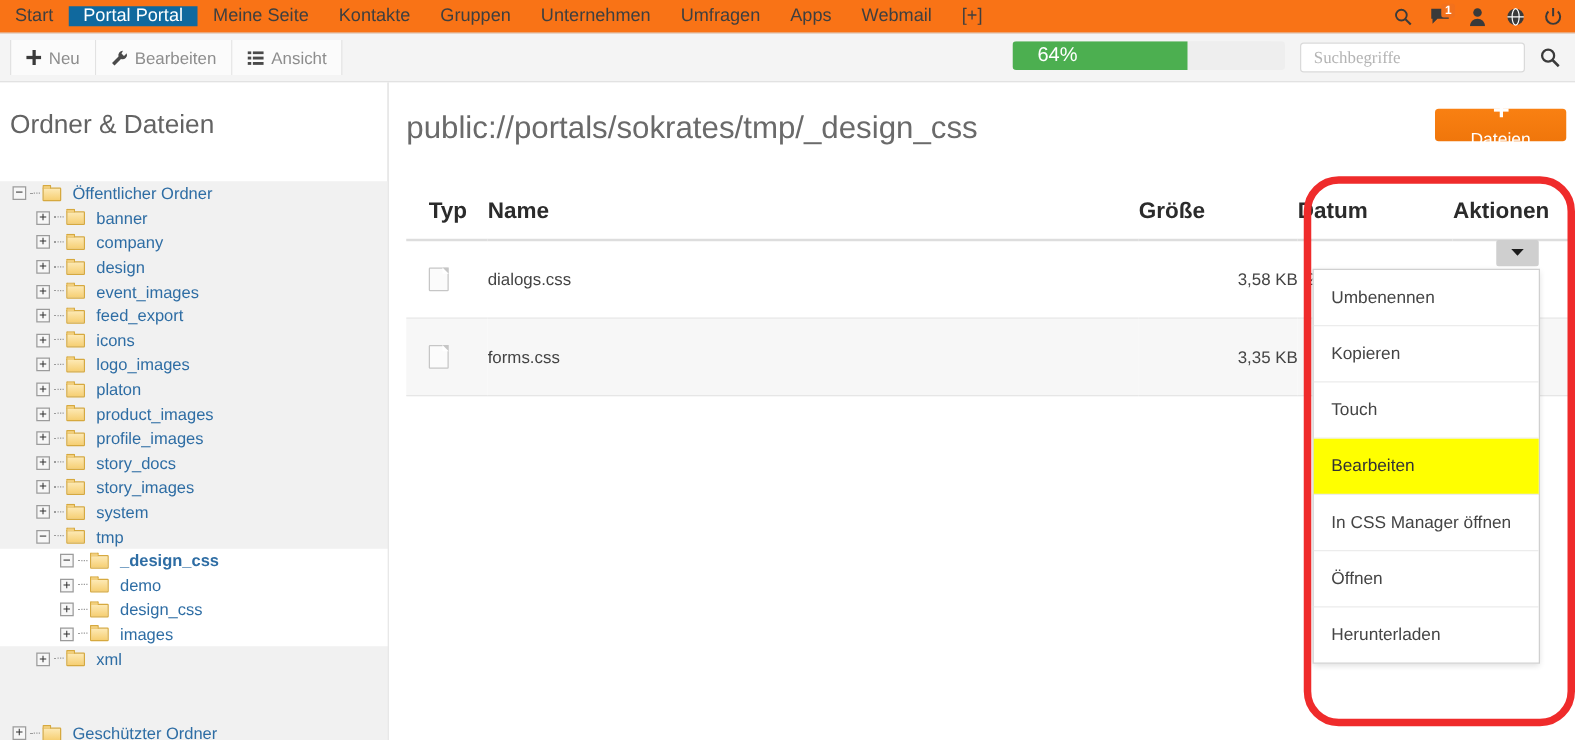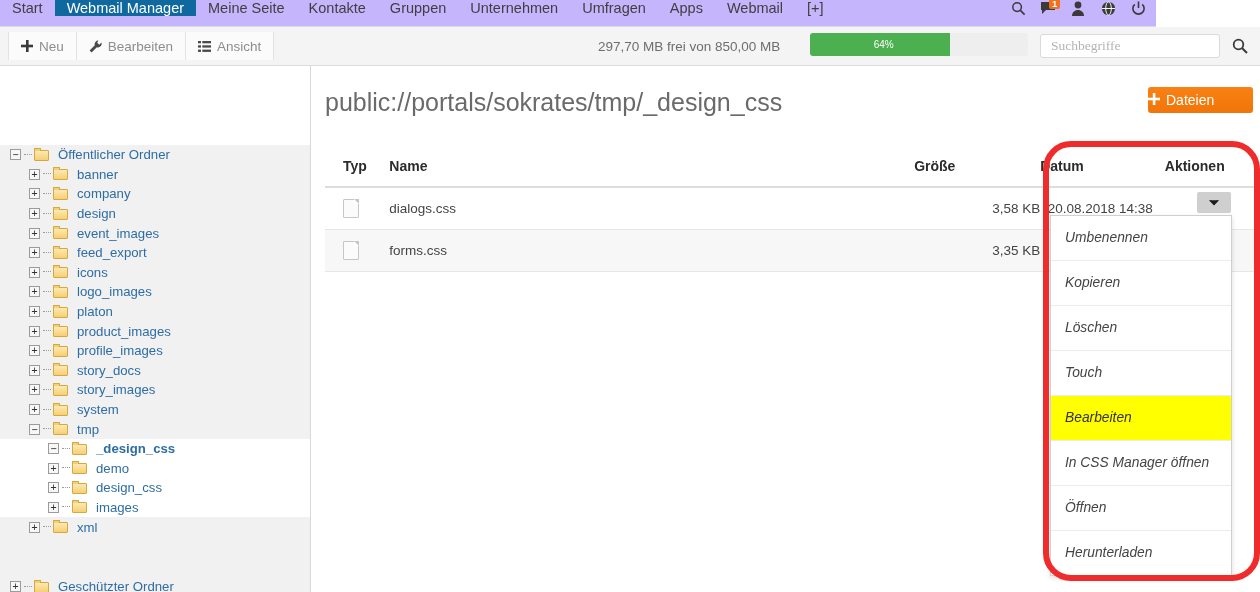--- a/index.html
+++ b/index.html
@@ -7,23 +7,23 @@
     width:1260px;height:592px;
     background:#ffffff;
     font-family:"Liberation Sans", sans-serif;
     font-size:13px;
     color:#333;
     overflow:hidden;
     position:relative;
   }
   
   .topnav{
-    position:absolute;left:0;top:0;width:1156px;height:26px;
-    background:#c4b5fd;border-bottom:1px solid #dcdcdc;
-    display:flex;align-items:flex-start;
+    position:absolute;left:0;top:0;width:1260px;height:26px;
+    background:#f97316;border-bottom:1px solid #dcdcdc;
+    display:flex;align-items:center;
   }
   .topnav .tabs{display:flex;align-items:stretch;}
   .topnav .tab{
     display:flex;align-items:center;
     padding:0 12px;
     font-size:14.5px;
     color:#3f3f3f;
     white-space:nowrap;
     cursor:pointer;
   }
@@ -62,23 +62,22 @@
     position:absolute;left:598px;top:0;height:38px;
     display:flex;align-items:center;font-size:13.5px;color:#6e6e6e;
     white-space:nowrap;
   }
   .progress-wrap{
     position:absolute;left:810px;top:33px;width:218px;height:23px;
     background:#eeeeee;border-radius:3px;overflow:hidden;
   }
   .progress-bar{
     height:100%;background:#4caf50;color:#ffffff;
-    font-size:10px;display:flex;align-items:center;padding-left:8px;
+    font-size:16px;display:flex;align-items:center;padding-left:20px;
     box-sizing:border-box;
-    justify-content:center;
   }
   .searchbox{
     position:absolute;left:1040px;top:34px;
     width:180px;height:24px;
     background:#ffffff;border:1px solid #dadada;border-radius:3px;
     display:flex;align-items:center;padding-left:8px;box-sizing:border-box;
   }
   .searchbox input{
     border:0;outline:0;width:100%;font-size:13.5px;
     font-family:Liberation Serif, serif;color:#555;background:transparent;
@@ -140,34 +139,34 @@
   
   .main{position:absolute;left:311px;top:66px;width:949px;height:526px;background:#ffffff;}
   .path{
     position:absolute;left:14px;top:22px;
     font-size:25px;color:#6a6a6a;white-space:nowrap;
   }
   .files-btn{
     position:absolute;left:1148px;top:87px;width:105px;height:26px;
     background:linear-gradient(#f98012,#f0760b);
     color:#ffffff;font-size:14px;
-    display:flex;align-items:center;gap:6px;
-    border-radius:3px;cursor:pointer;
+    display:flex;align-items:center;justify-content:center;gap:6px;
+    border-radius:3px;cursor:pointer;flex-direction:column;
   }
 
   table.filelist{
     position:absolute;left:325px;top:148px;width:935px;
     border-collapse:collapse;font-size:13.5px;
   }
   table.filelist th{
-    text-align:left;font-weight:bold;color:#2b2b2b;font-size:14px;
+    text-align:left;font-weight:bold;color:#2b2b2b;font-size:18px;
     padding:10px 0 12px 0;border-bottom:2px solid #dddddd;
   }
   table.filelist td{
-    padding:11px 0;border-bottom:1px solid #e6e6e6;color:#444;
+    padding:21px 0;border-bottom:1px solid #e6e6e6;color:#444;
   }
   table.filelist tr.alt td{background:#f7f7f7;}
   .col-typ{width:50px;padding-left:18px !important;}
   .col-name{width:600px;margin-left:20px;}
   .col-size{width:140px;text-align:right;}
   .col-date{width:120px;text-align:right;padding-right:12px !important;}
   .col-act{width:80px;text-align:right;padding-right:18px !important;}
   th.col-typ{padding-left:18px !important;}
   .fileicon{
     display:inline-block;width:14px;height:17px;
@@ -190,42 +189,42 @@
   .dropdown{
     position:absolute;left:1050px;top:215px;width:180px;
     background:#ffffff;border:1px solid #d0d0d0;
     box-shadow:0 2px 5px rgba(0,0,0,.14);
     z-index:20;
   }
   .dd-item{
     padding:11px 6px 11px 14px;
     font-size:13.8px;color:#444;
     border-bottom:1px solid #ececec;
-    cursor:pointer;line-height:22px;font-style:italic;
+    cursor:pointer;line-height:22px;
   }
   .dd-item:last-child{border-bottom:0;}
   .dd-item.hl{background:#ffff00;color:#333;}
 
   
   .annot{
     position:absolute;left:1043px;top:141px;width:217px;height:440px;
     border:6px solid #ef2b2b;border-radius:28px;
     box-sizing:border-box;pointer-events:none;z-index:30;
   }
 </style>
 </head>
 <body>
 
 <div class="topnav">
   <div class="tabs" id="nav-tabs">
       <div class="tab">
         <span>Start</span>
       </div>
       <div class="tab active">
-        <span>Webmail Manager</span>
+        <span>Portal Portal</span>
       </div>
       <div class="tab">
         <span>Meine Seite</span>
       </div>
       <div class="tab">
         <span>Kontakte</span>
       </div>
       <div class="tab">
         <span>Gruppen</span>
       </div>
@@ -305,40 +304,40 @@
           <rect x="0" y="0" width="3" height="2.3" fill="#4a4a4a"></rect>
           <rect x="4.3" y="0" width="8.7" height="2.3" fill="#4a4a4a"></rect>
           <rect x="0" y="4.3" width="3" height="2.3" fill="#4a4a4a"></rect>
           <rect x="4.3" y="4.3" width="8.7" height="2.3" fill="#4a4a4a"></rect>
           <rect x="0" y="8.6" width="3" height="2.3" fill="#4a4a4a"></rect>
           <rect x="4.3" y="8.6" width="8.7" height="2.3" fill="#4a4a4a"></rect>
         </svg>
     </span>
     <span>Ansicht</span>
   </div>
-  <div class="quota">297,70 MB frei von 850,00 MB</div>
 </div>
 <div class="progress-wrap">
   <div class="progress-bar" id="progress-bar" style="width: 64%;">
     <span>64%</span>
   </div>
 </div>
 <div class="searchbox">
   <input type="text" placeholder="Suchbegriffe" style="">
 </div>
 <div class="searchbtn">
   <span>
     <svg width="16" height="16" viewBox="0 0 16 16">
         <circle cx="6.5" cy="6.5" r="4.8" fill="none" stroke="#3a3a3a" stroke-width="1.8"></circle>
         <line x1="10.2" y1="10.2" x2="15" y2="15" stroke="#3a3a3a" stroke-width="2"></line>
       </svg>
   </span>
 </div>
 
 <div class="leftpane">
+  <div class="pane-title">Ordner &amp; Dateien</div>
   <div class="tree" id="folder-tree">
       <div class="tnode" style="padding-left: 10px;">
         <span class="plus">−</span>
         <span class="dots"></span>
         <span class="folder"></span>
         <span class="tlabel">Öffentlicher Ordner</span>
       </div>
       <div class="tnode" style="padding-left: 29px;">
         <span class="plus">+</span>
         <span class="dots"></span>
@@ -512,21 +511,20 @@
     <svg width="12" height="8" viewBox="0 0 12 8">
         <path d="M1 1.2 L6 6.6 L11 1.2 L9 1.2 L6 4.2 L3 1.2 Z" fill="#1c1c1c"></path>
         <path d="M1.6 1.2 L6 5.6 L10.4 1.2 Z" fill="#1c1c1c"></path>
       </svg>
   </span>
 </div>
 
 <div class="dropdown" id="dropdown">
     <div class="dd-item">Umbenennen</div>
     <div class="dd-item">Kopieren</div>
-    <div class="dd-item">Löschen</div>
     <div class="dd-item">Touch</div>
     <div class="dd-item hl">Bearbeiten</div>
     <div class="dd-item">In CSS Manager öffnen</div>
     <div class="dd-item">Öffnen</div>
     <div class="dd-item">Herunterladen</div>
   </div>
 
 <div class="annot"></div>
 
 </body></html>

